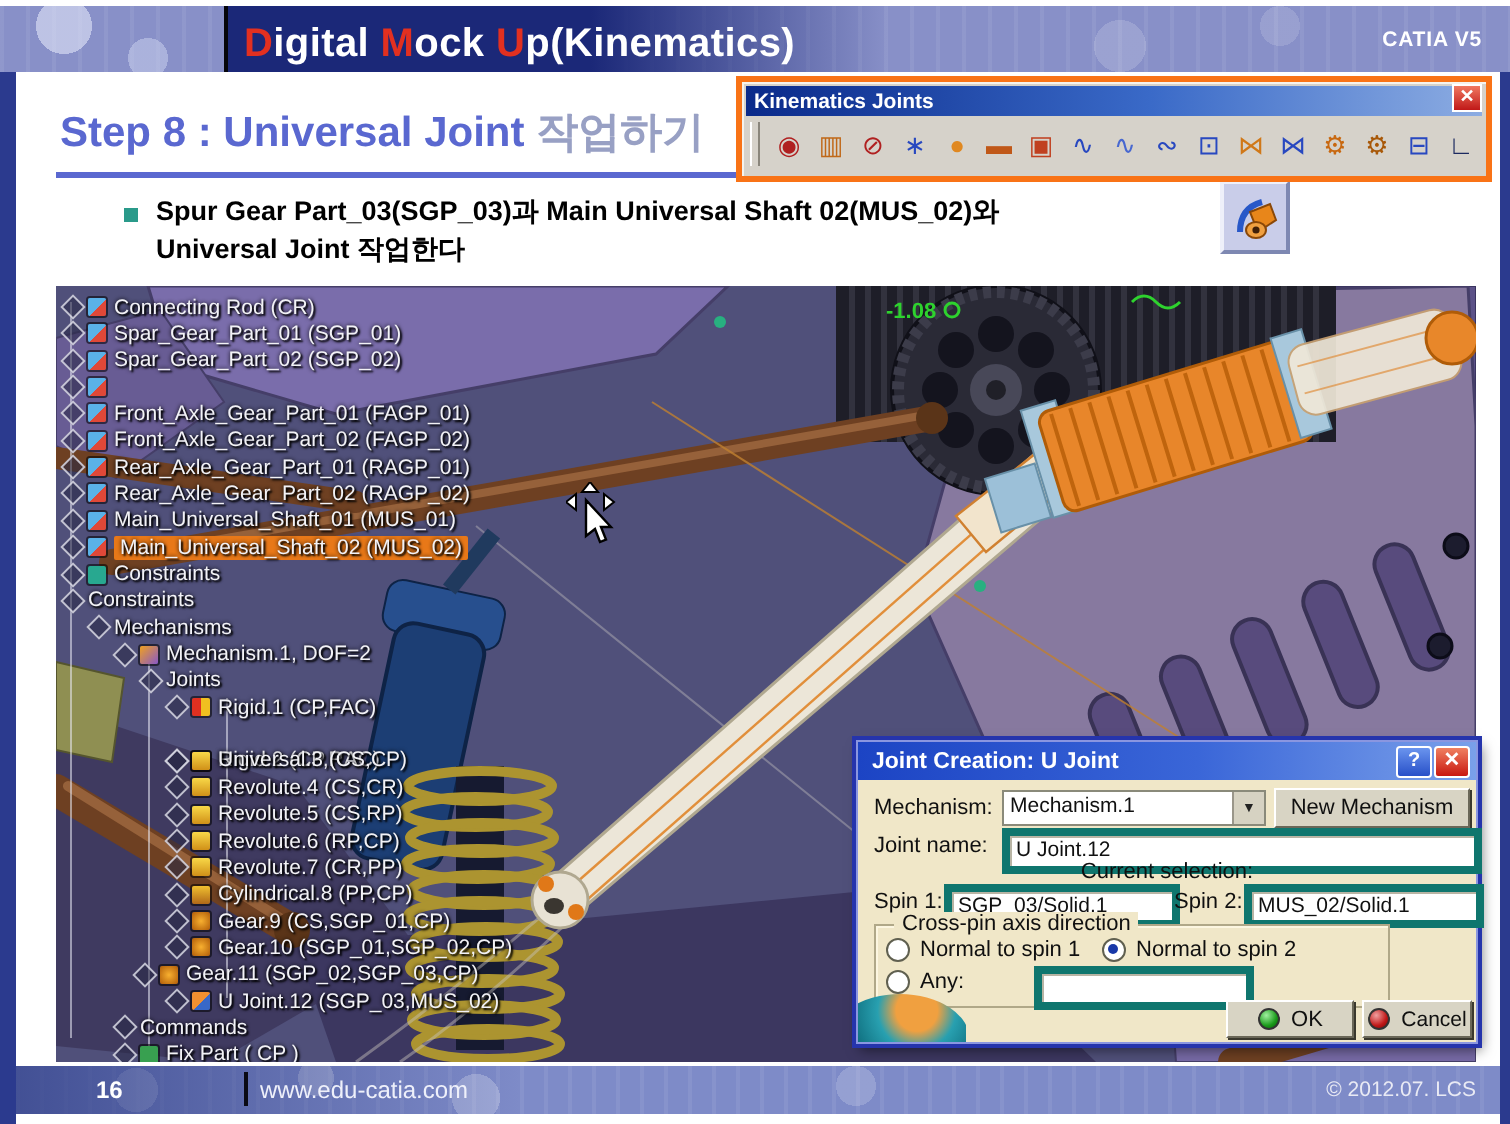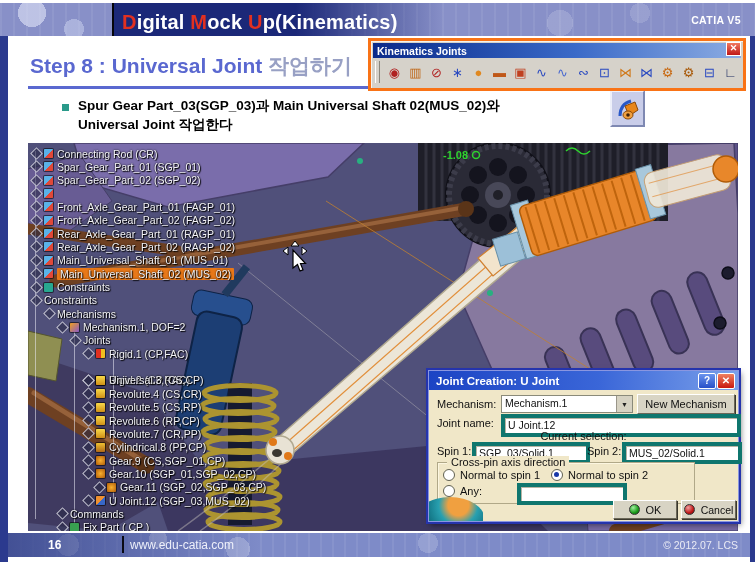--- a/index.html
+++ b/index.html
@@ -441,21 +441,21 @@
         <div class="trow" style="top: 307.05px; left: 52px;">
           <span class="node"></span>
           <span class="ti ti-gear"></span>
           <span>Gear.9 (CS,SGP_01,CP)</span>
         </div>
         <div class="trow" style="top: 320.4px; left: 52px;">
           <span class="node"></span>
           <span class="ti ti-gear"></span>
           <span>Gear.10 (SGP_01,SGP_02,CP)</span>
         </div>
-        <div class="trow" style="top: 333.75px; left: 63px;">
+        <div class="trow" style="top: 333.75px; left: 36px;">
           <span class="node"></span>
           <span class="ti ti-gear"></span>
           <span>Gear.11 (SGP_02,SGP_03,CP)</span>
         </div>
         <div class="trow" style="top: 347.1px; left: 52px;">
           <span class="node"></span>
           <span class="ti ti-ujoint"></span>
           <span>U Joint.12 (SGP_03,MUS_02)</span>
         </div>
         <div class="trow" style="top: 360.45px; left: 26px;">

